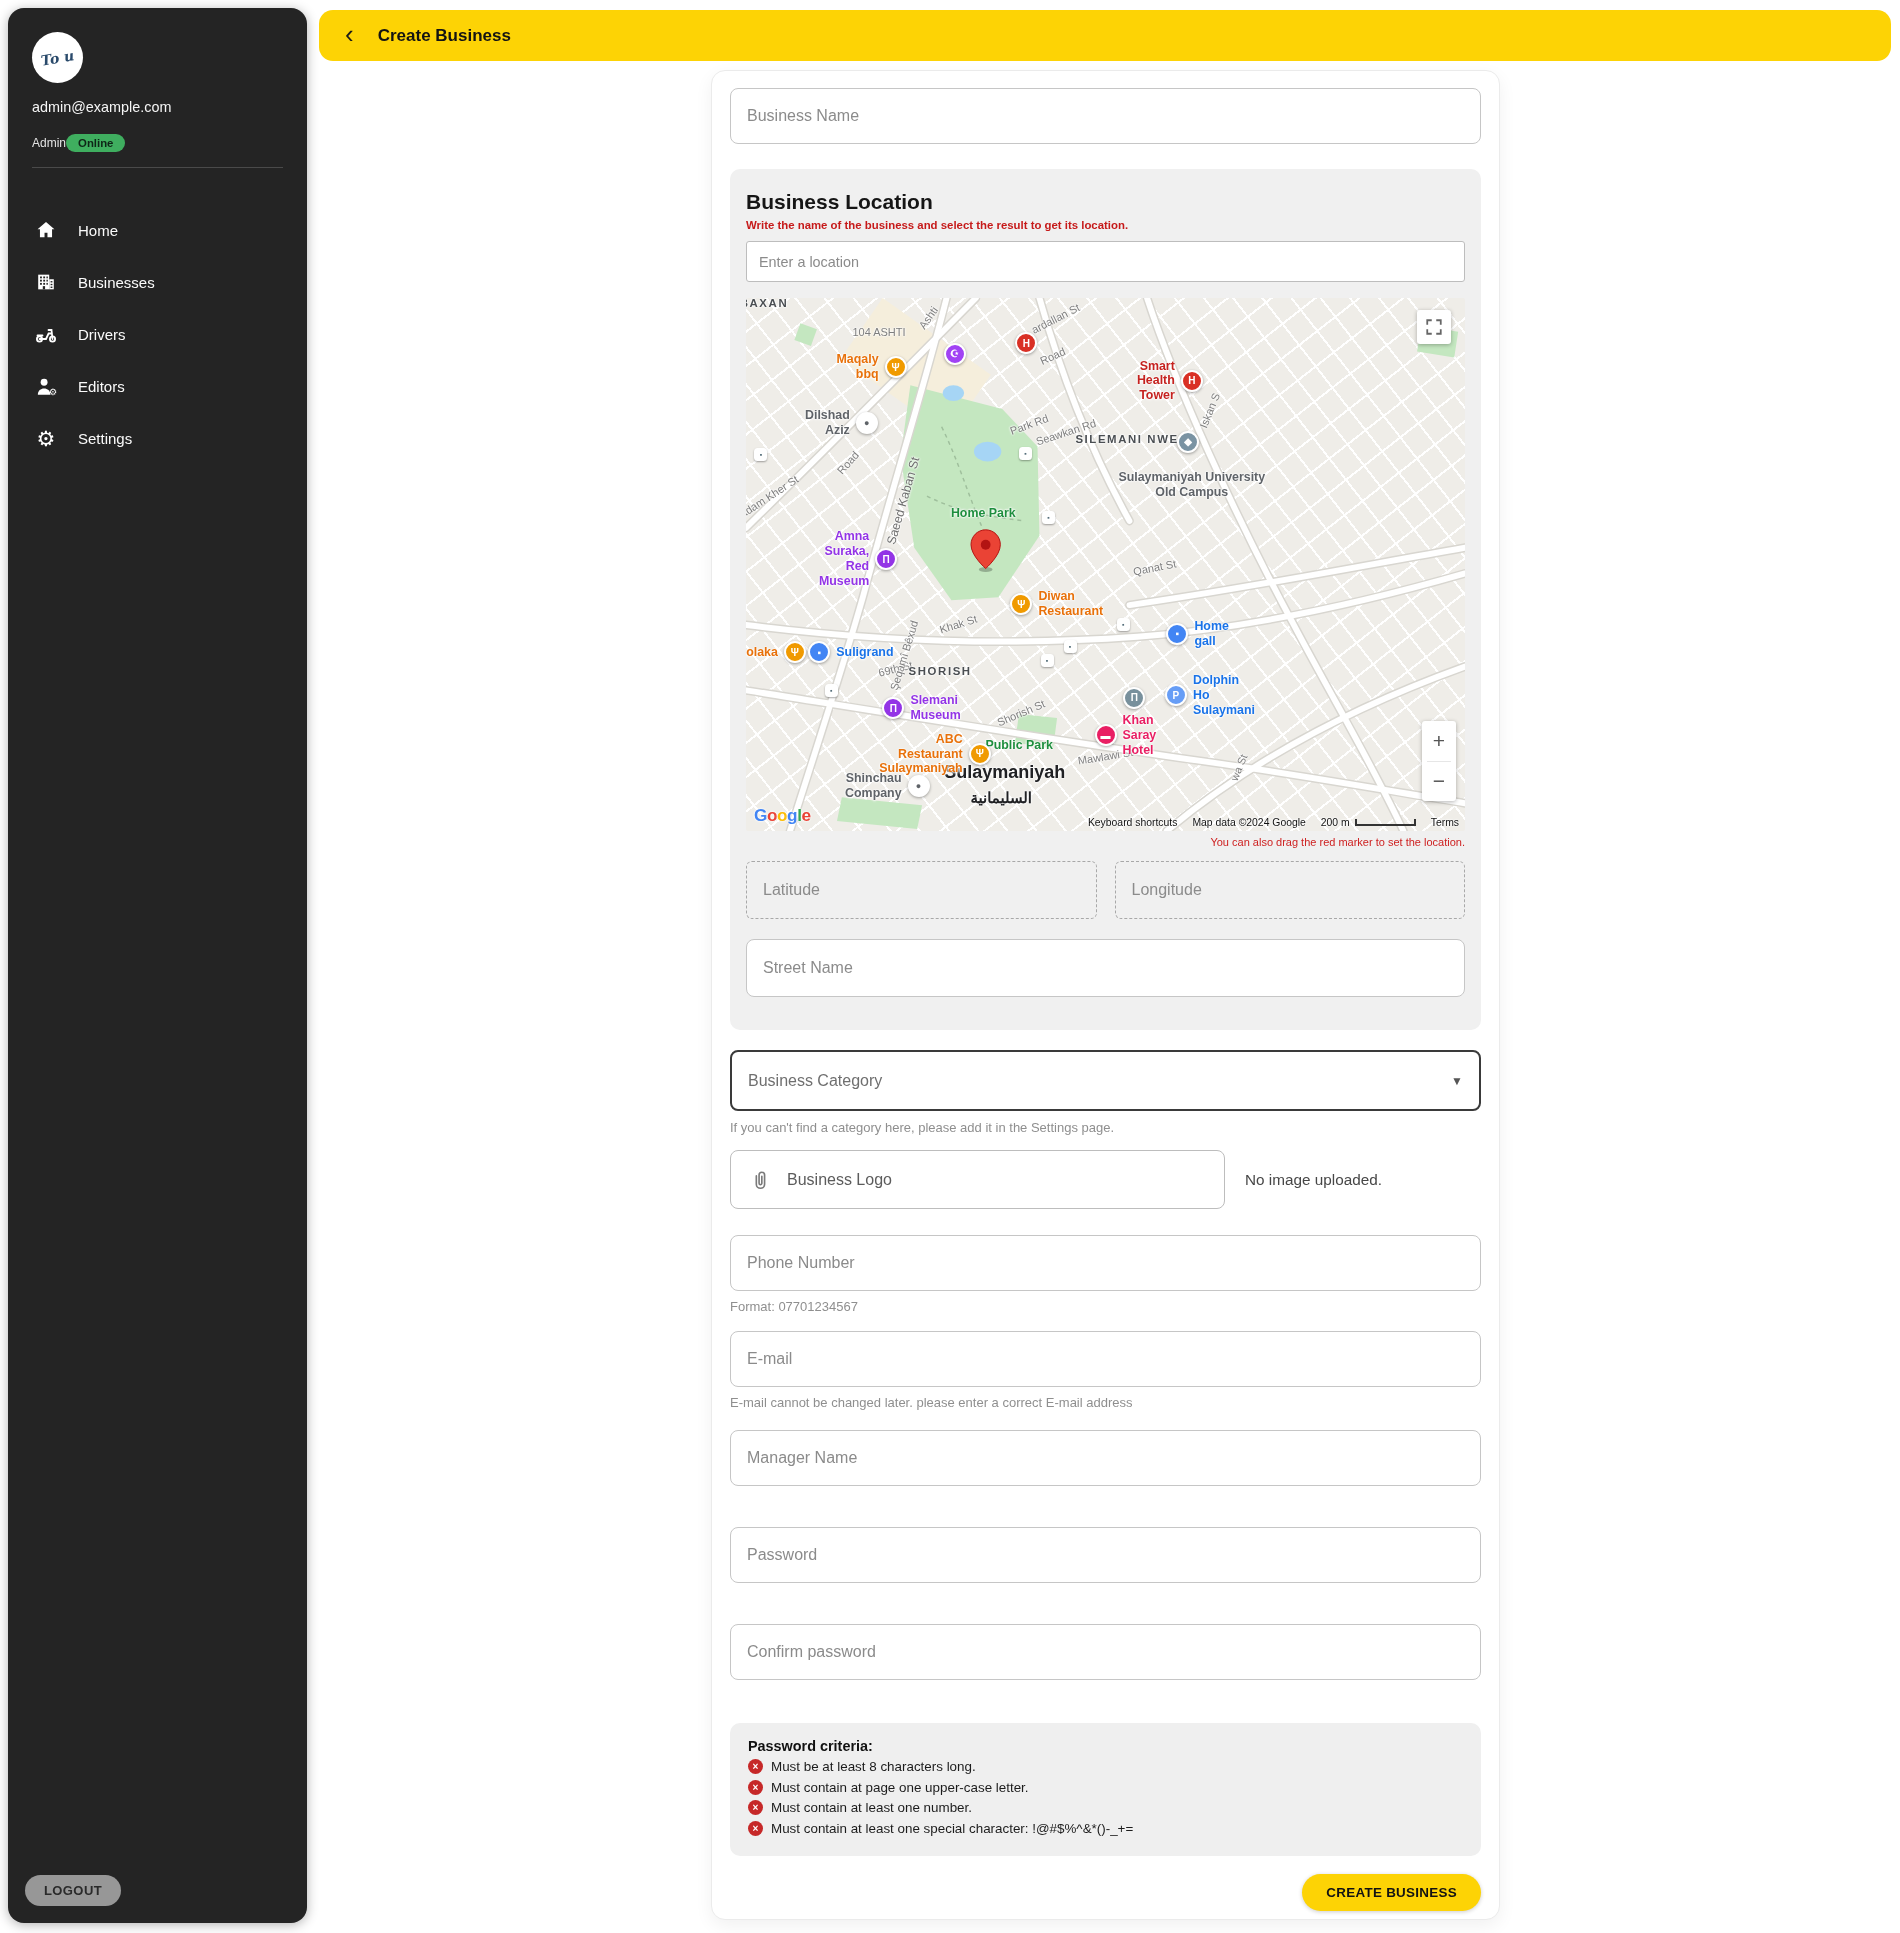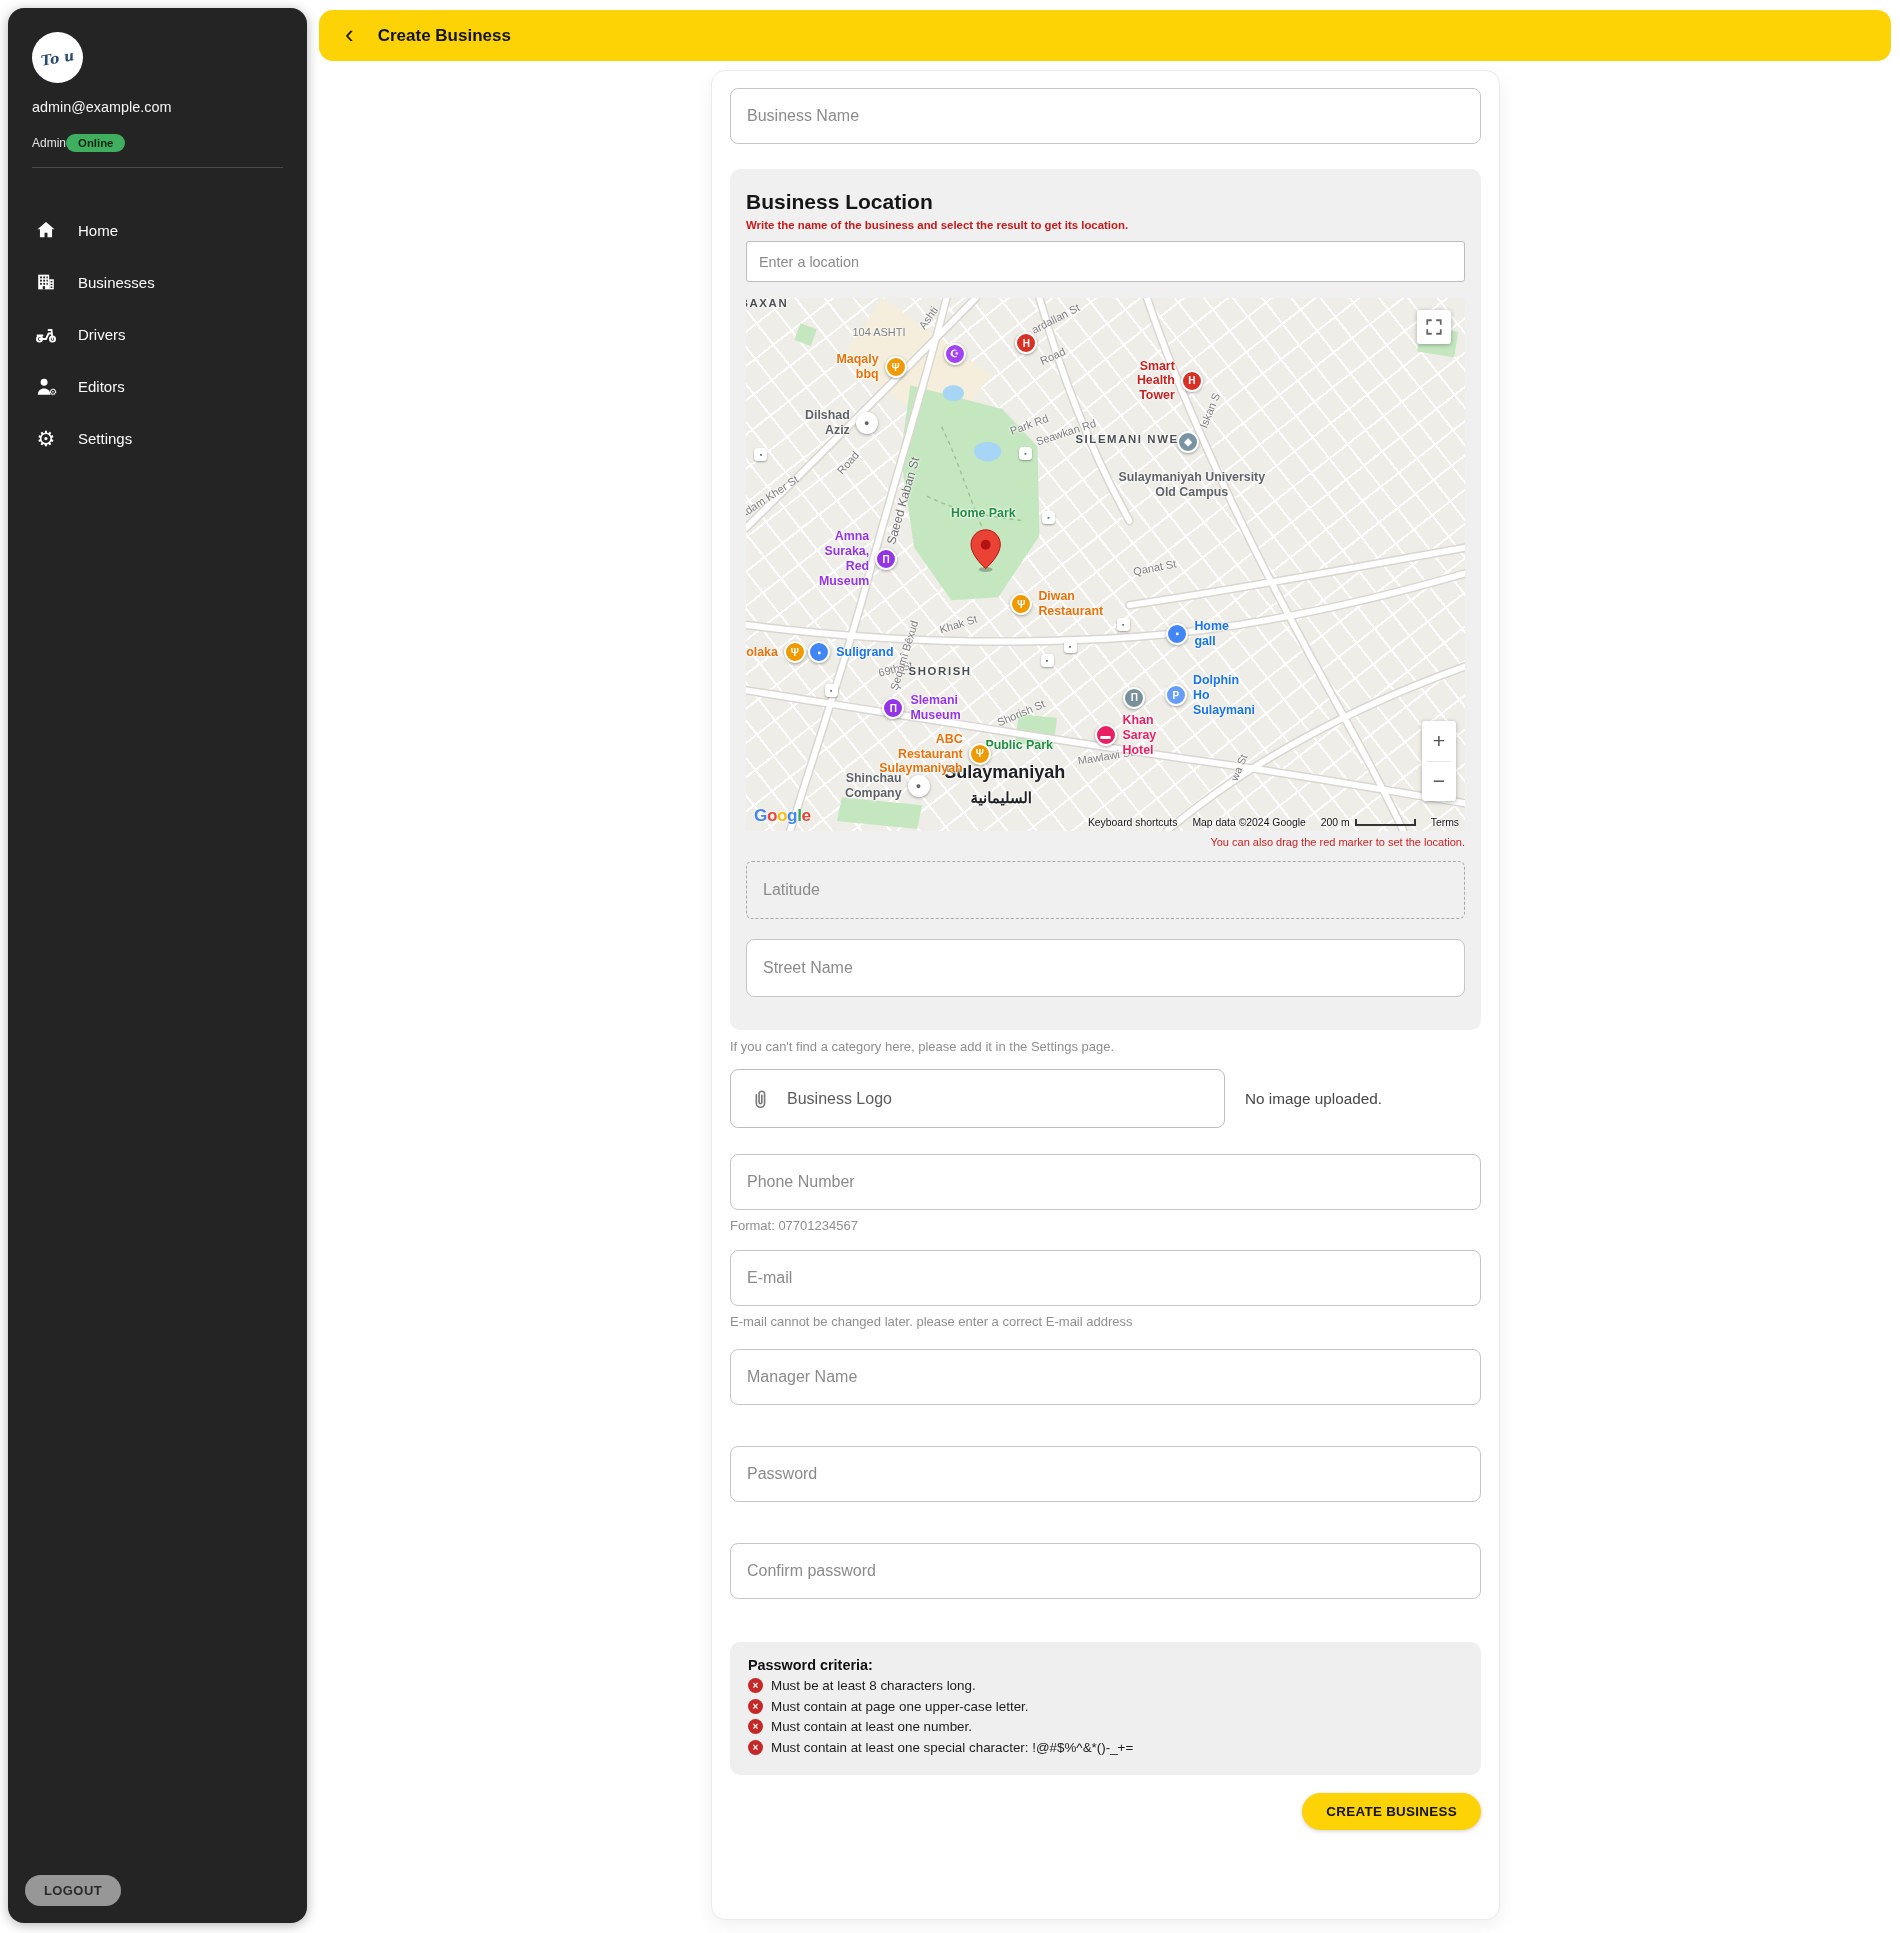--- a/index.html
+++ b/index.html
@@ -345,24 +345,29 @@
           <div class="bus" style="left: 52.4%; top: 61.2%;">▪</div>
           <div class="bus" style="left: 45%; top: 65.2%;">▪</div>
           <div class="bus" style="left: 41.8%; top: 68%;">▪</div>
           <div class="bus" style="left: 11.8%; top: 73.6%;">▪</div>
         </div>
 
       <div class="drag-hint">You can also drag the red marker to set the location.</div>
 
       <div class="coord-row">
         <input class="coord" type="text" placeholder="Latitude" style="">
+        <input class="coord" type="text" placeholder="Longitude" style="">
       </div>
       <input class="input street" type="text" placeholder="Street Name" style="">
     </section>
 
+    <div class="select">
+      <span class="select-ph">Business Category</span>
+      <span class="caret">▼</span>
+    </div>
     <div class="helper">If you can't find a category here, please add it in the Settings page.</div>
 
     <div class="logo-row">
       <button class="logo-btn">
         <svg width="22" height="22" viewBox="0 0 24 24" fill="none" stroke="#7a7a7a" stroke-width="1.8" stroke-linecap="round">
           <path d="M8 7.5v9a4.5 4.5 0 0 0 9 0v-10a3 3 0 0 0-6 0v9a1.5 1.5 0 0 0 3 0V8"></path>
         </svg>
         <span class="logo-btn-label">Business Logo</span>
       </button>
       <span class="no-image">No image uploaded.</span>

